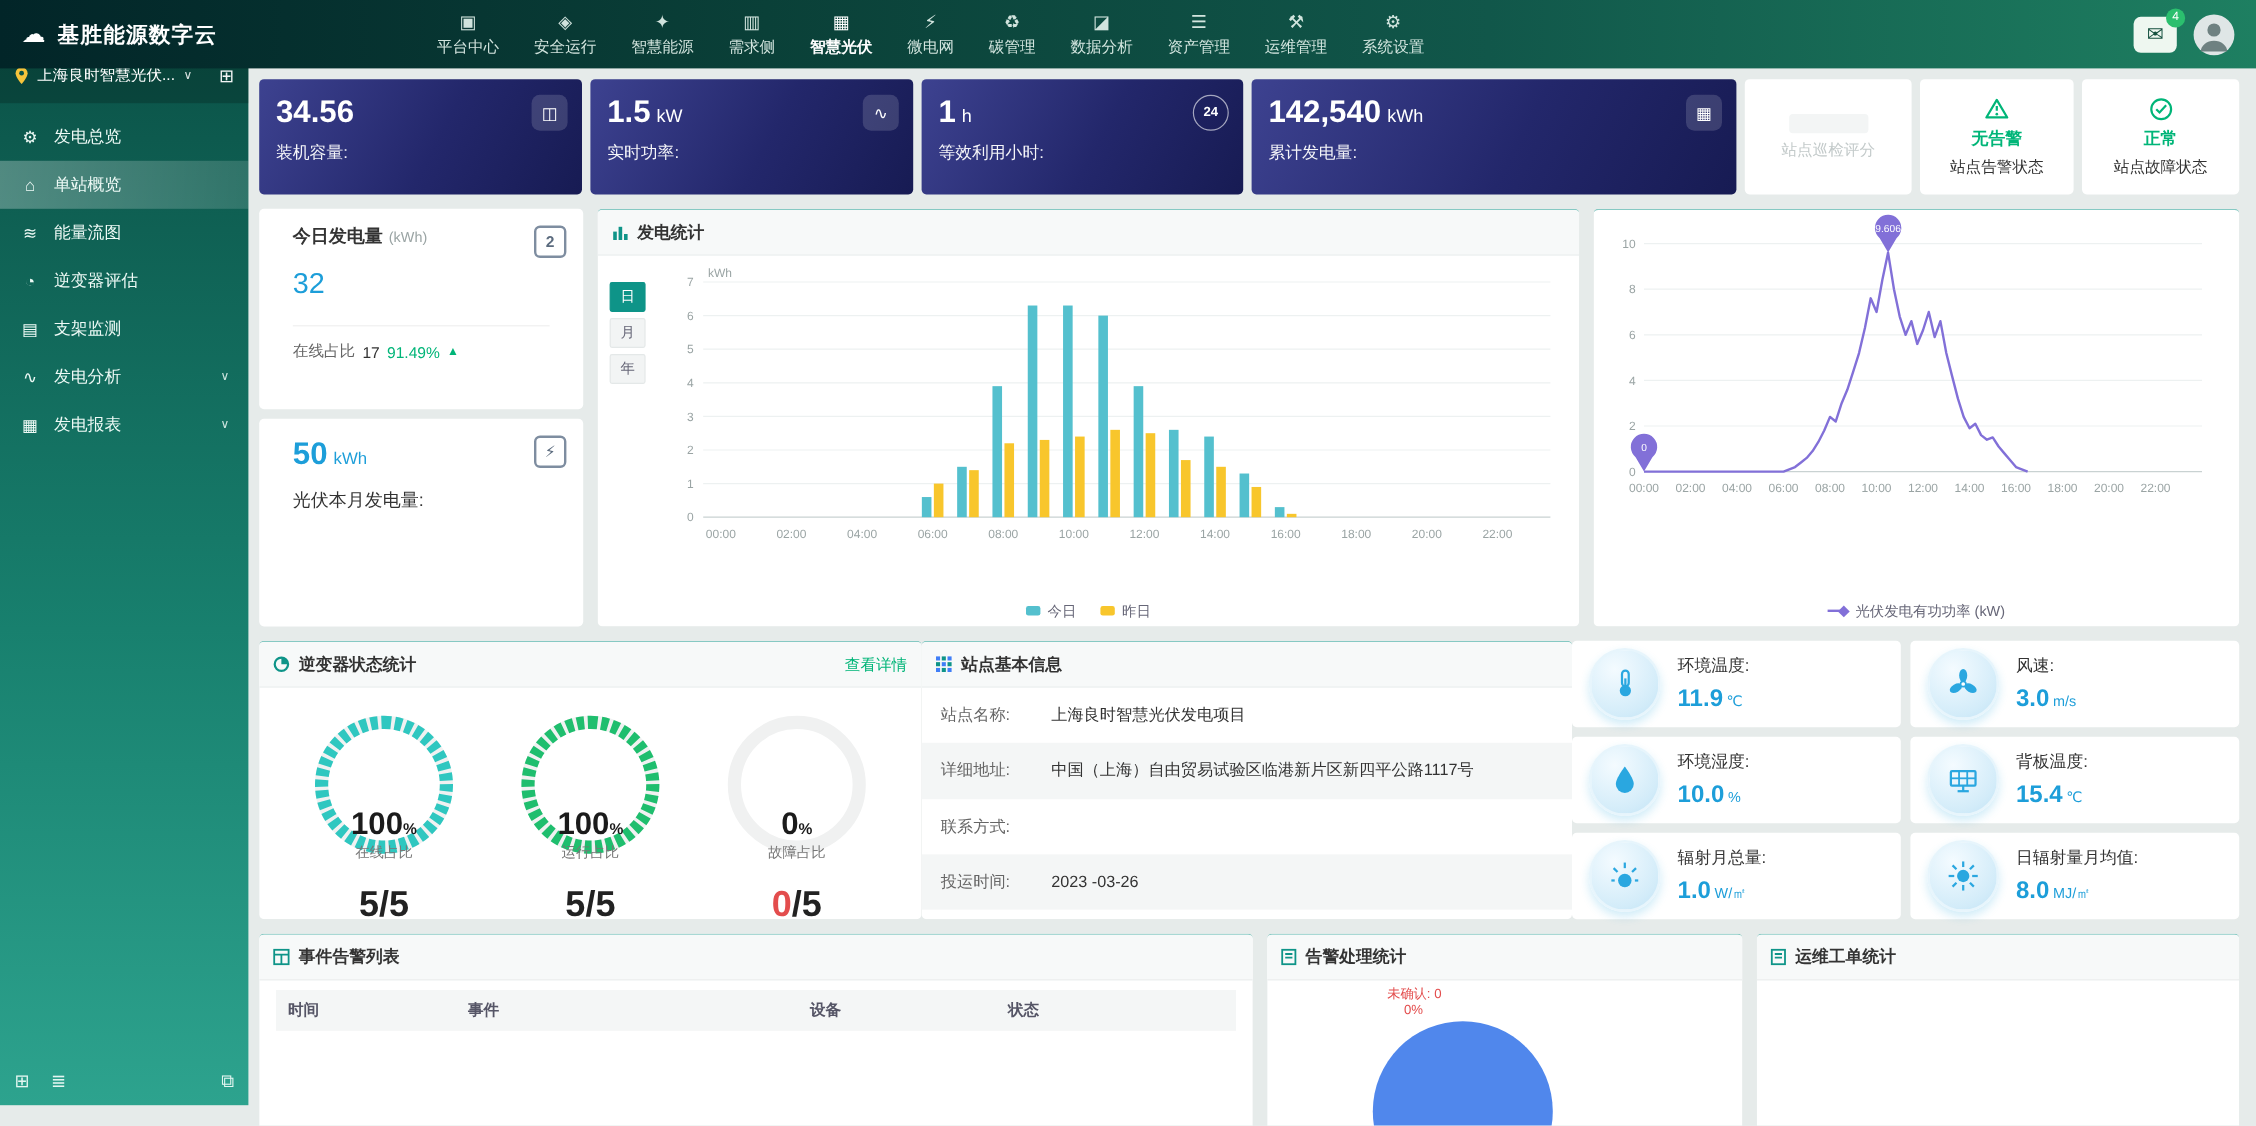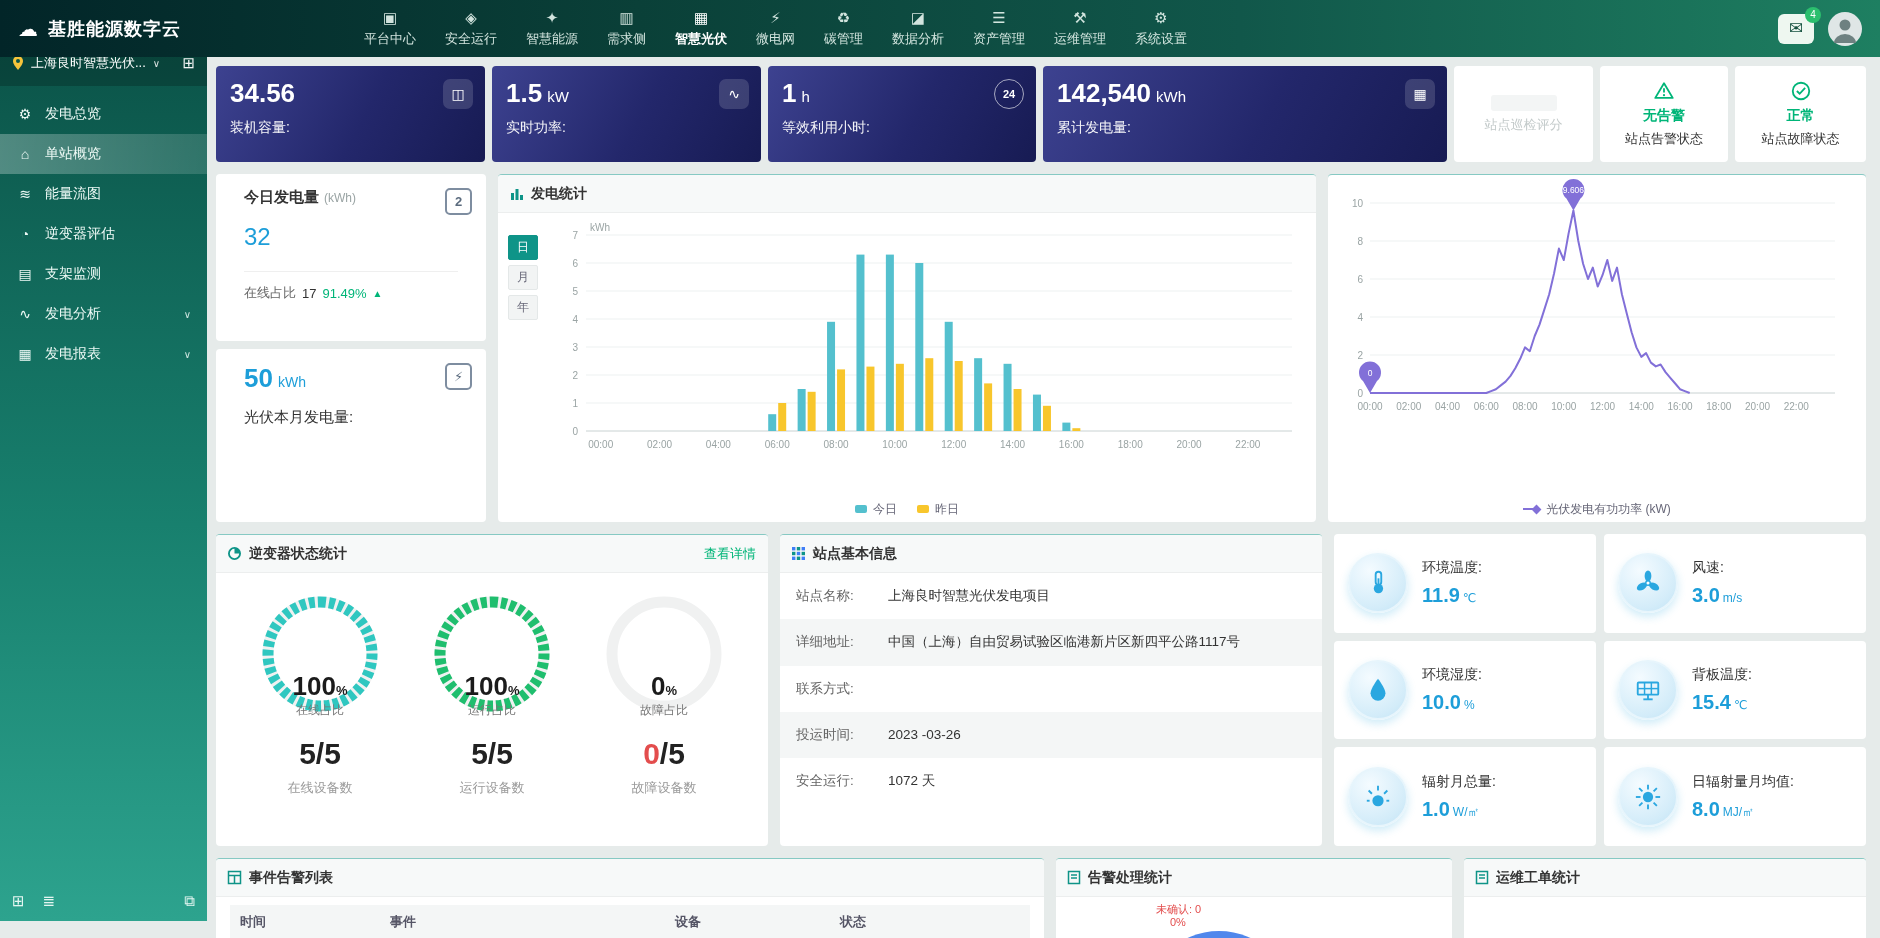--- a/index.html
+++ b/index.html
@@ -101,21 +101,21 @@
   svg text{font-family:"Liberation Sans","DejaVu Sans",sans-serif}
   .chart-legend{height:26px;display:flex;align-items:center;justify-content:center;gap:20px;
     font-size:12px;color:#667}
   .legend-item{display:flex;align-items:center;gap:6px;cursor:pointer}
   .swatch{width:12px;height:8px;border-radius:2px;display:inline-block}
   .pline{width:16px;height:2px;display:inline-block}
   .pdiamond{width:7px;height:7px;transform:rotate(45deg);display:inline-block;margin-left:-12px}
   .power-body{flex:1;padding:10px 12px 0 12px}
 
   
-  .row3{display:grid;grid-template-columns:552px 542px 1fr;gap:12px;height:312px;flex:0 0 auto}
+  .row3{display:grid;grid-template-columns:552px 542px 1fr;gap:0;height:232px;flex:0 0 auto}
   .inverter-body{flex:1;display:flex;justify-content:space-around;padding:16px 18px 0 18px}
   .ring-col{display:flex;flex-direction:column;align-items:center}
   .ring-wrap{position:relative;width:130px;height:130px}
   .ring-center{position:absolute;inset:0;display:flex;flex-direction:column;align-items:center;justify-content:flex-end}
   .ring-pct{font-size:26px;font-weight:bold;color:#1b1b1b;line-height:1}
   .ring-pct .pctsign{font-size:13px;font-weight:bold}
   .ring-sub{font-size:12px;color:#777;margin-top:3px}
   .ring-count{font-size:30px;font-weight:bold;color:#222;margin-top:18px}
   .ring-count .red{color:#e34d4d}
   .ring-count-label{font-size:13px;color:#999;margin-top:8px}

